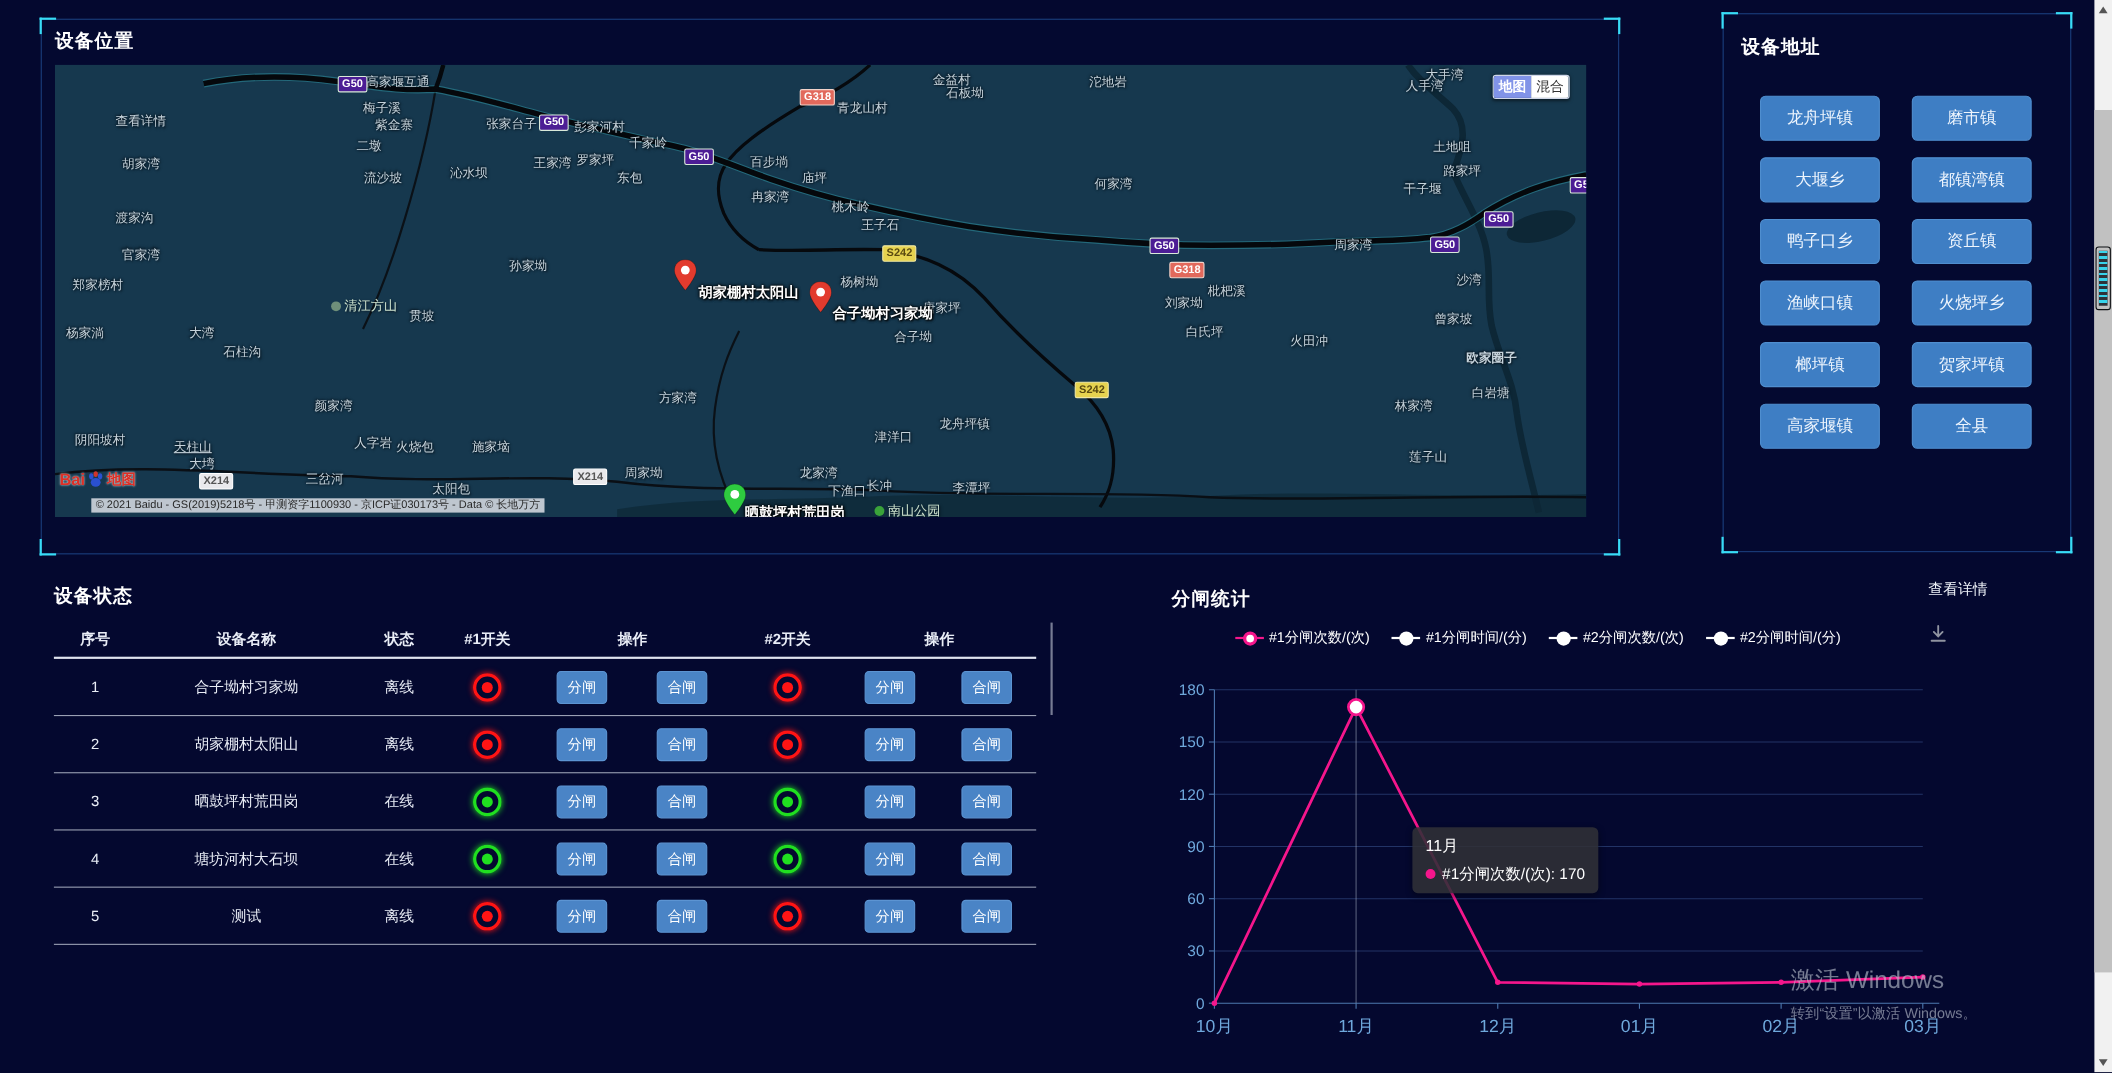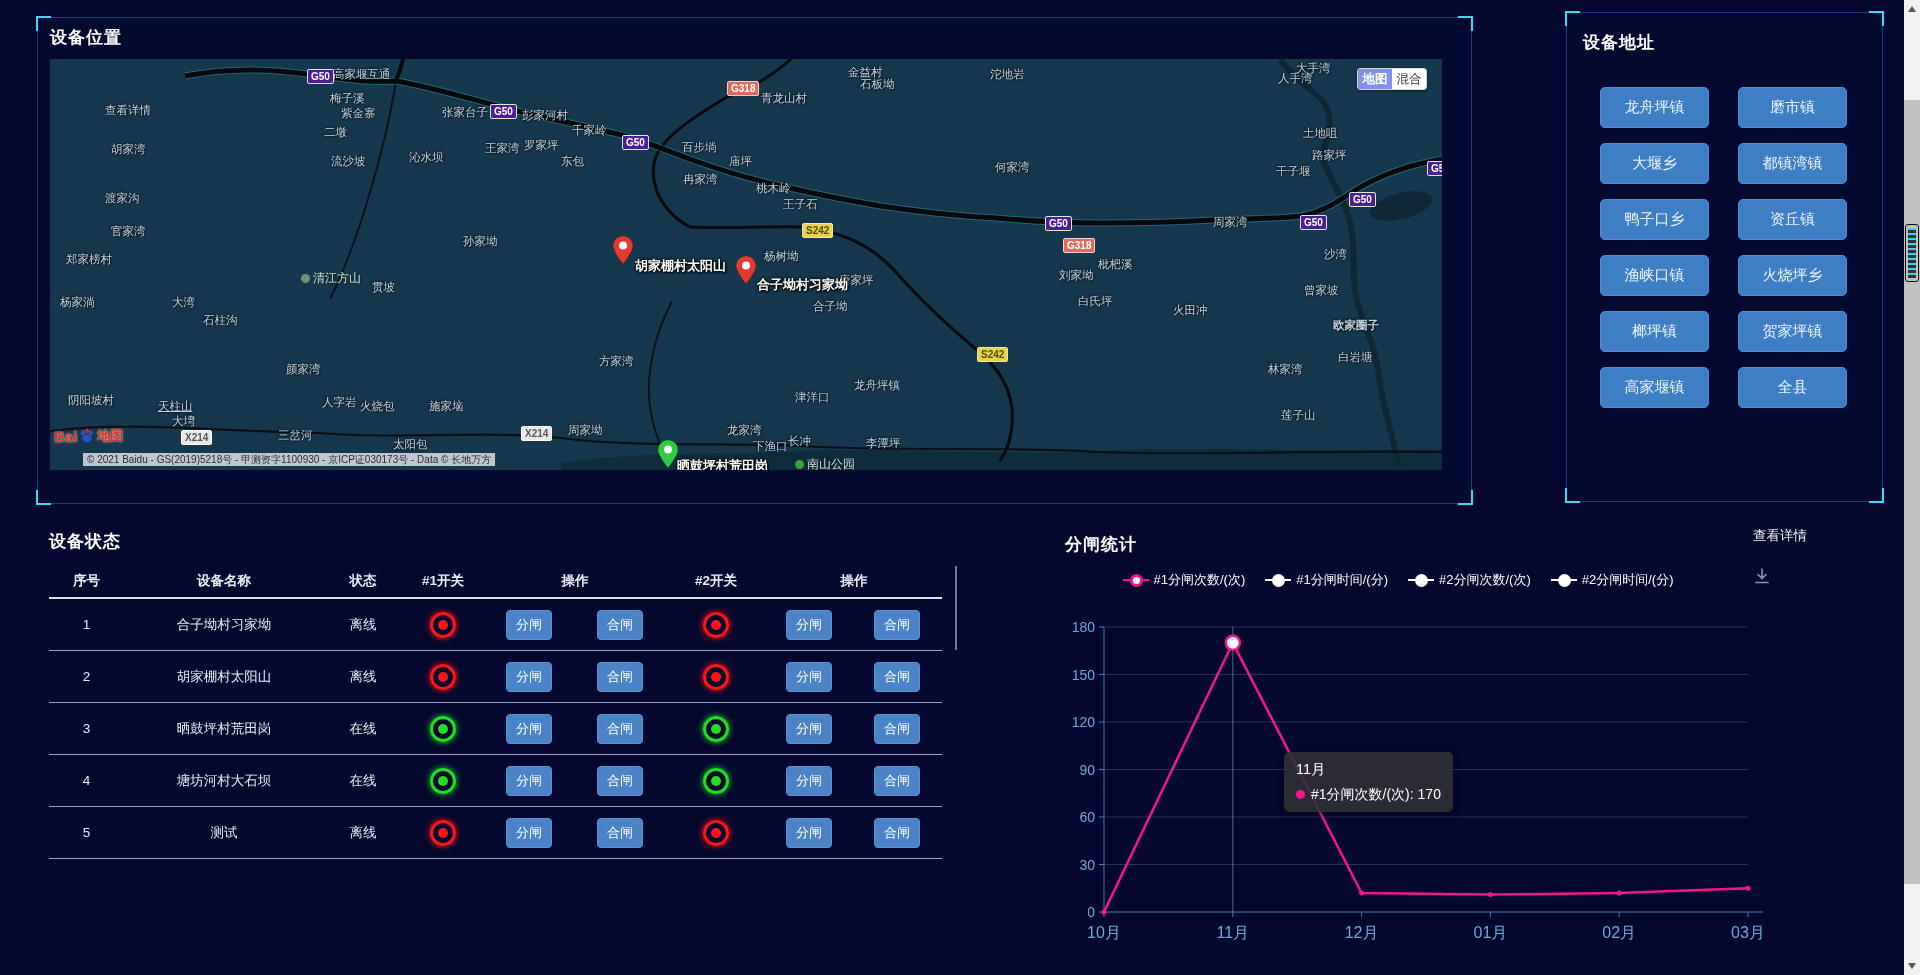--- a/index.html
+++ b/index.html
@@ -426,19 +426,23 @@
       <circle cx="172.8" cy="46.833333333333314" r="7" fill="#fff" stroke="#f5168c" stroke-width="2.5"></circle>
       <circle cx="301.6" cy="297" r="2.5" fill="#f5168c"></circle>
       <circle cx="430.4" cy="298.5833333333333" r="2.5" fill="#f5168c"></circle>
       <circle cx="559.2" cy="297" r="2.5" fill="#f5168c"></circle>
       <circle cx="688" cy="292.25" r="2.5" fill="#f5168c"></circle>
     </svg>
   <div id="tooltip">
     <div class="tt-title">11月</div>
     <div><span class="tt-dot" style="background: rgb(245, 22, 140);"></span><span id="tt-text">#1分闸次数/(次): 170</span></div>
   </div>
+  <div id="watermark">
+    <div class="w1">激活 Windows</div>
+    <div class="w2">转到“设置”以激活 Windows。</div>
+  </div>
 
   <div id="sb-track"></div>
   <div id="sb-thumb"></div>
   <div id="sb-up"></div>
   <div id="sb-down"></div>
   <div id="sb-widget"></div>
 </div>
 
 </body></html>

